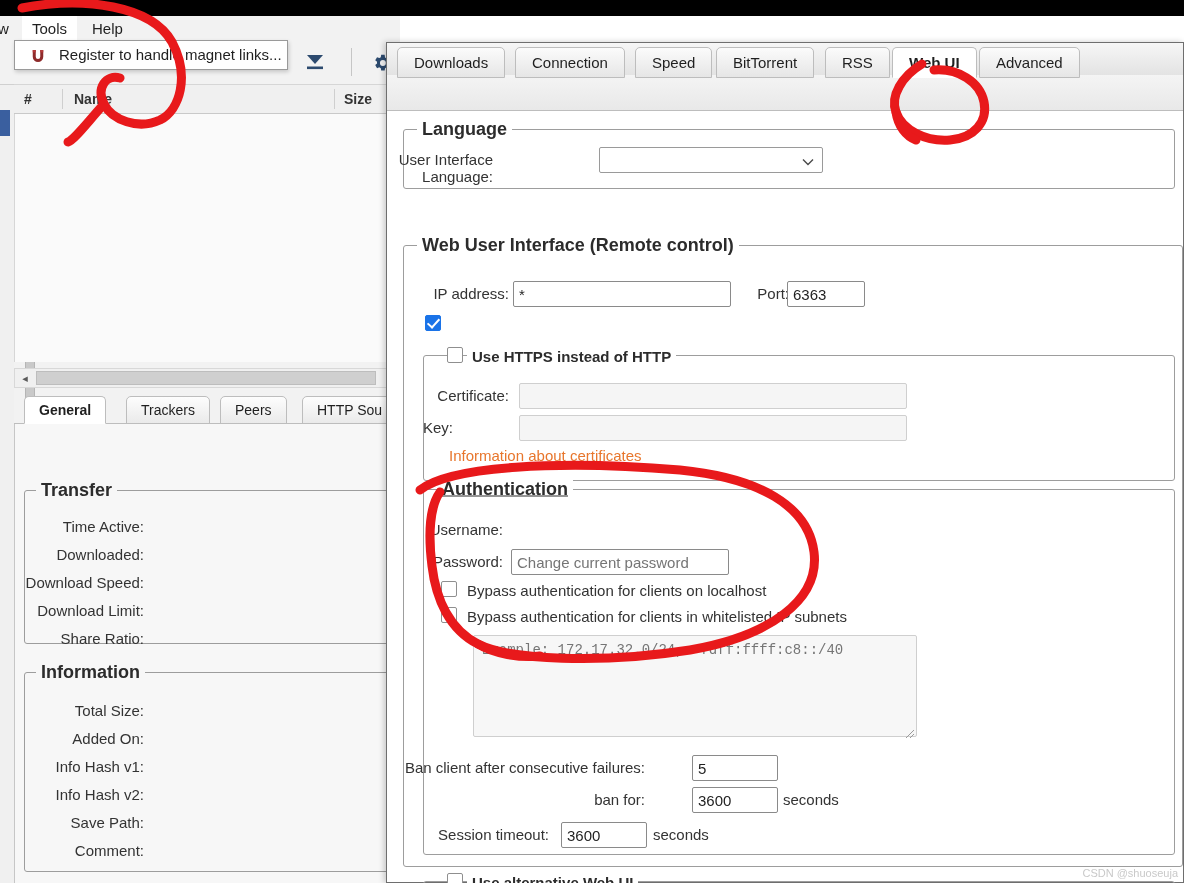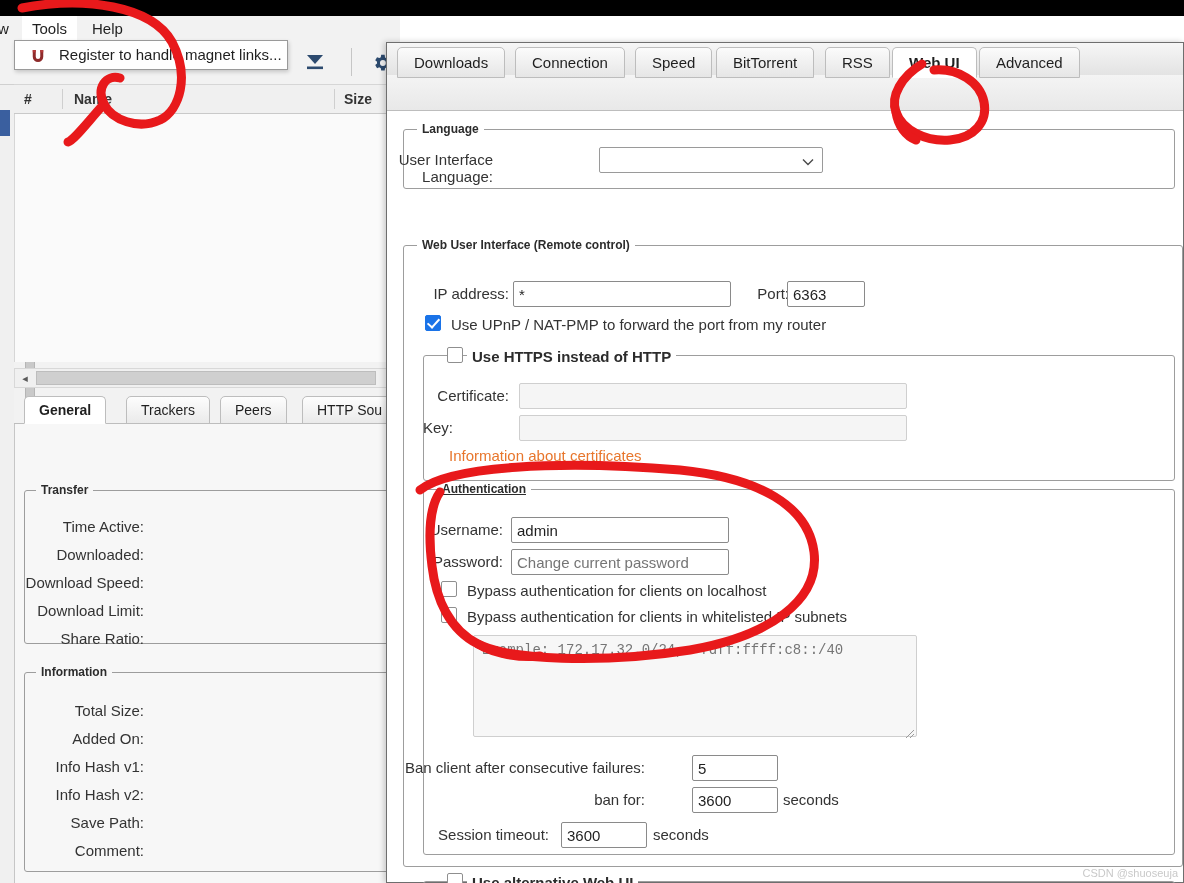--- a/index.html
+++ b/index.html
@@ -61,21 +61,21 @@
   .det-underline{position:absolute;left:14px;top:423px;width:386px;height:1px;background:#bdbdbd;}
 
   .det-body{position:absolute;left:14px;top:424px;width:386px;height:459px;background:#f7f7f7;border-left:1px solid #c6c6c6;}
 
   .prog-row{position:absolute;left:24px;top:442px;width:376px;height:26px;}
   .prog-label{position:absolute;left:0;top:0;line-height:26px;font-size:15px;color:#333;}
   .prog-box{position:absolute;left:66px;top:1px;width:320px;height:22px;background:#fff;border:1px solid #b9b9b9;box-sizing:border-box;}
 
   
   .gbox{position:absolute;box-sizing:border-box;border:1px solid #9d9d9d;border-radius:3px;}
-  .gbox-title{position:absolute;background:#f7f7f7;padding:0 5px;font-weight:bold;font-size:12px;color:#2c2c2c;transform:translateY(-50%);}
+  .gbox-title{position:absolute;background:#f7f7f7;padding:0 5px;font-weight:bold;font-size:18px;color:#2c2c2c;transform:translateY(-50%);}
   .gbox-title.on-white{background:#ffffff;}
 
   .field-label{position:absolute;font-size:15px;color:#333;text-align:right;}
 
   
   .dlg{position:absolute;left:386px;top:42px;width:798px;height:841px;background:#ffffff;border:1px solid #6e6e6e;box-sizing:border-box;box-shadow:-2px 0 6px rgba(0,0,0,.20);z-index:20;}
   .dlg-title{position:absolute;left:0;top:0;width:796px;height:32px;
     background:linear-gradient(#f6f6f6,#e3e3e3);border-bottom:1px solid #cdcdcd;}
   .dlg-title span{position:absolute;left:14px;top:0;line-height:32px;font-size:15px;font-weight:bold;color:#1f1f1f;}
 
@@ -229,37 +229,35 @@
 
       <div class="gbox on-white" style="left:16px;top:134px;width:780px;height:622px;"></div>
       <div class="gbox-title on-white" style="left:30px;top:134px;">Web User Interface (Remote control)</div>
 
       <div class="field-label" style="left:16px;top:174px;width:106px;">IP address:</div>
       <input class="txt" style="left: 126px; top: 170px; width: 218px;" value="*">
       <div class="field-label" style="left:356px;top:174px;width:46px;">Port:</div>
       <input class="txt" style="left: 400px; top: 170px; width: 78px;" value="6363">
 
       <div class="cbox checked" style="left:38px;top:204px;"></div>
-      <div class="cb-label" style="left:64px;top:205px;">Use UPnP / NAT-PMP to forward the port from my router</div>
 
       <div class="gbox on-white" style="left:36px;top:244px;width:752px;height:126px;"></div>
       <div class="cbox" style="left:60px;top:236px;z-index:4;"></div>
       <div class="cb-label bold" style="left:80px;top:237px;z-index:4;">Use HTTPS instead of HTTP</div>
 
       <div class="field-label" style="left:36px;top:276px;width:86px;">Certificate:</div>
       <input class="txt disabled" style="left: 132px; top: 272px; width: 388px;" value="">
       <div class="field-label" style="left:36px;top:308px;width:86px;text-align:left;">Key:</div>
       <input class="txt disabled" style="left: 132px; top: 304px; width: 388px;" value="">
       <div class="link" style="left:62px;top:336px;">Information about certificates</div>
 
       <div class="gbox on-white" style="left:36px;top:378px;width:752px;height:366px;"></div>
       <div class="gbox-title on-white" style="left:50px;top:378px;text-decoration:underline;">Authentication</div>
 
       <div class="field-label" style="left:40px;top:410px;width:76px;">Username:</div>
-      <input class="txt" style="left: 124px; top: 406px; width: 218px;" value="admin">
 
       <div class="field-label" style="left:40px;top:442px;width:76px;">Password:</div>
       <input class="txt" style="left: 124px; top: 438px; width: 218px;" placeholder="Change current password">
 
       <div class="cbox" style="left:54px;top:470px;"></div>
       <div class="cb-label" style="left:80px;top:471px;">Bypass authentication for clients on localhost</div>
 
       <div class="cbox" style="left:54px;top:496px;"></div>
       <div class="cb-label" style="left:80px;top:497px;">Bypass authentication for clients in whitelisted IP subnets</div>
 

